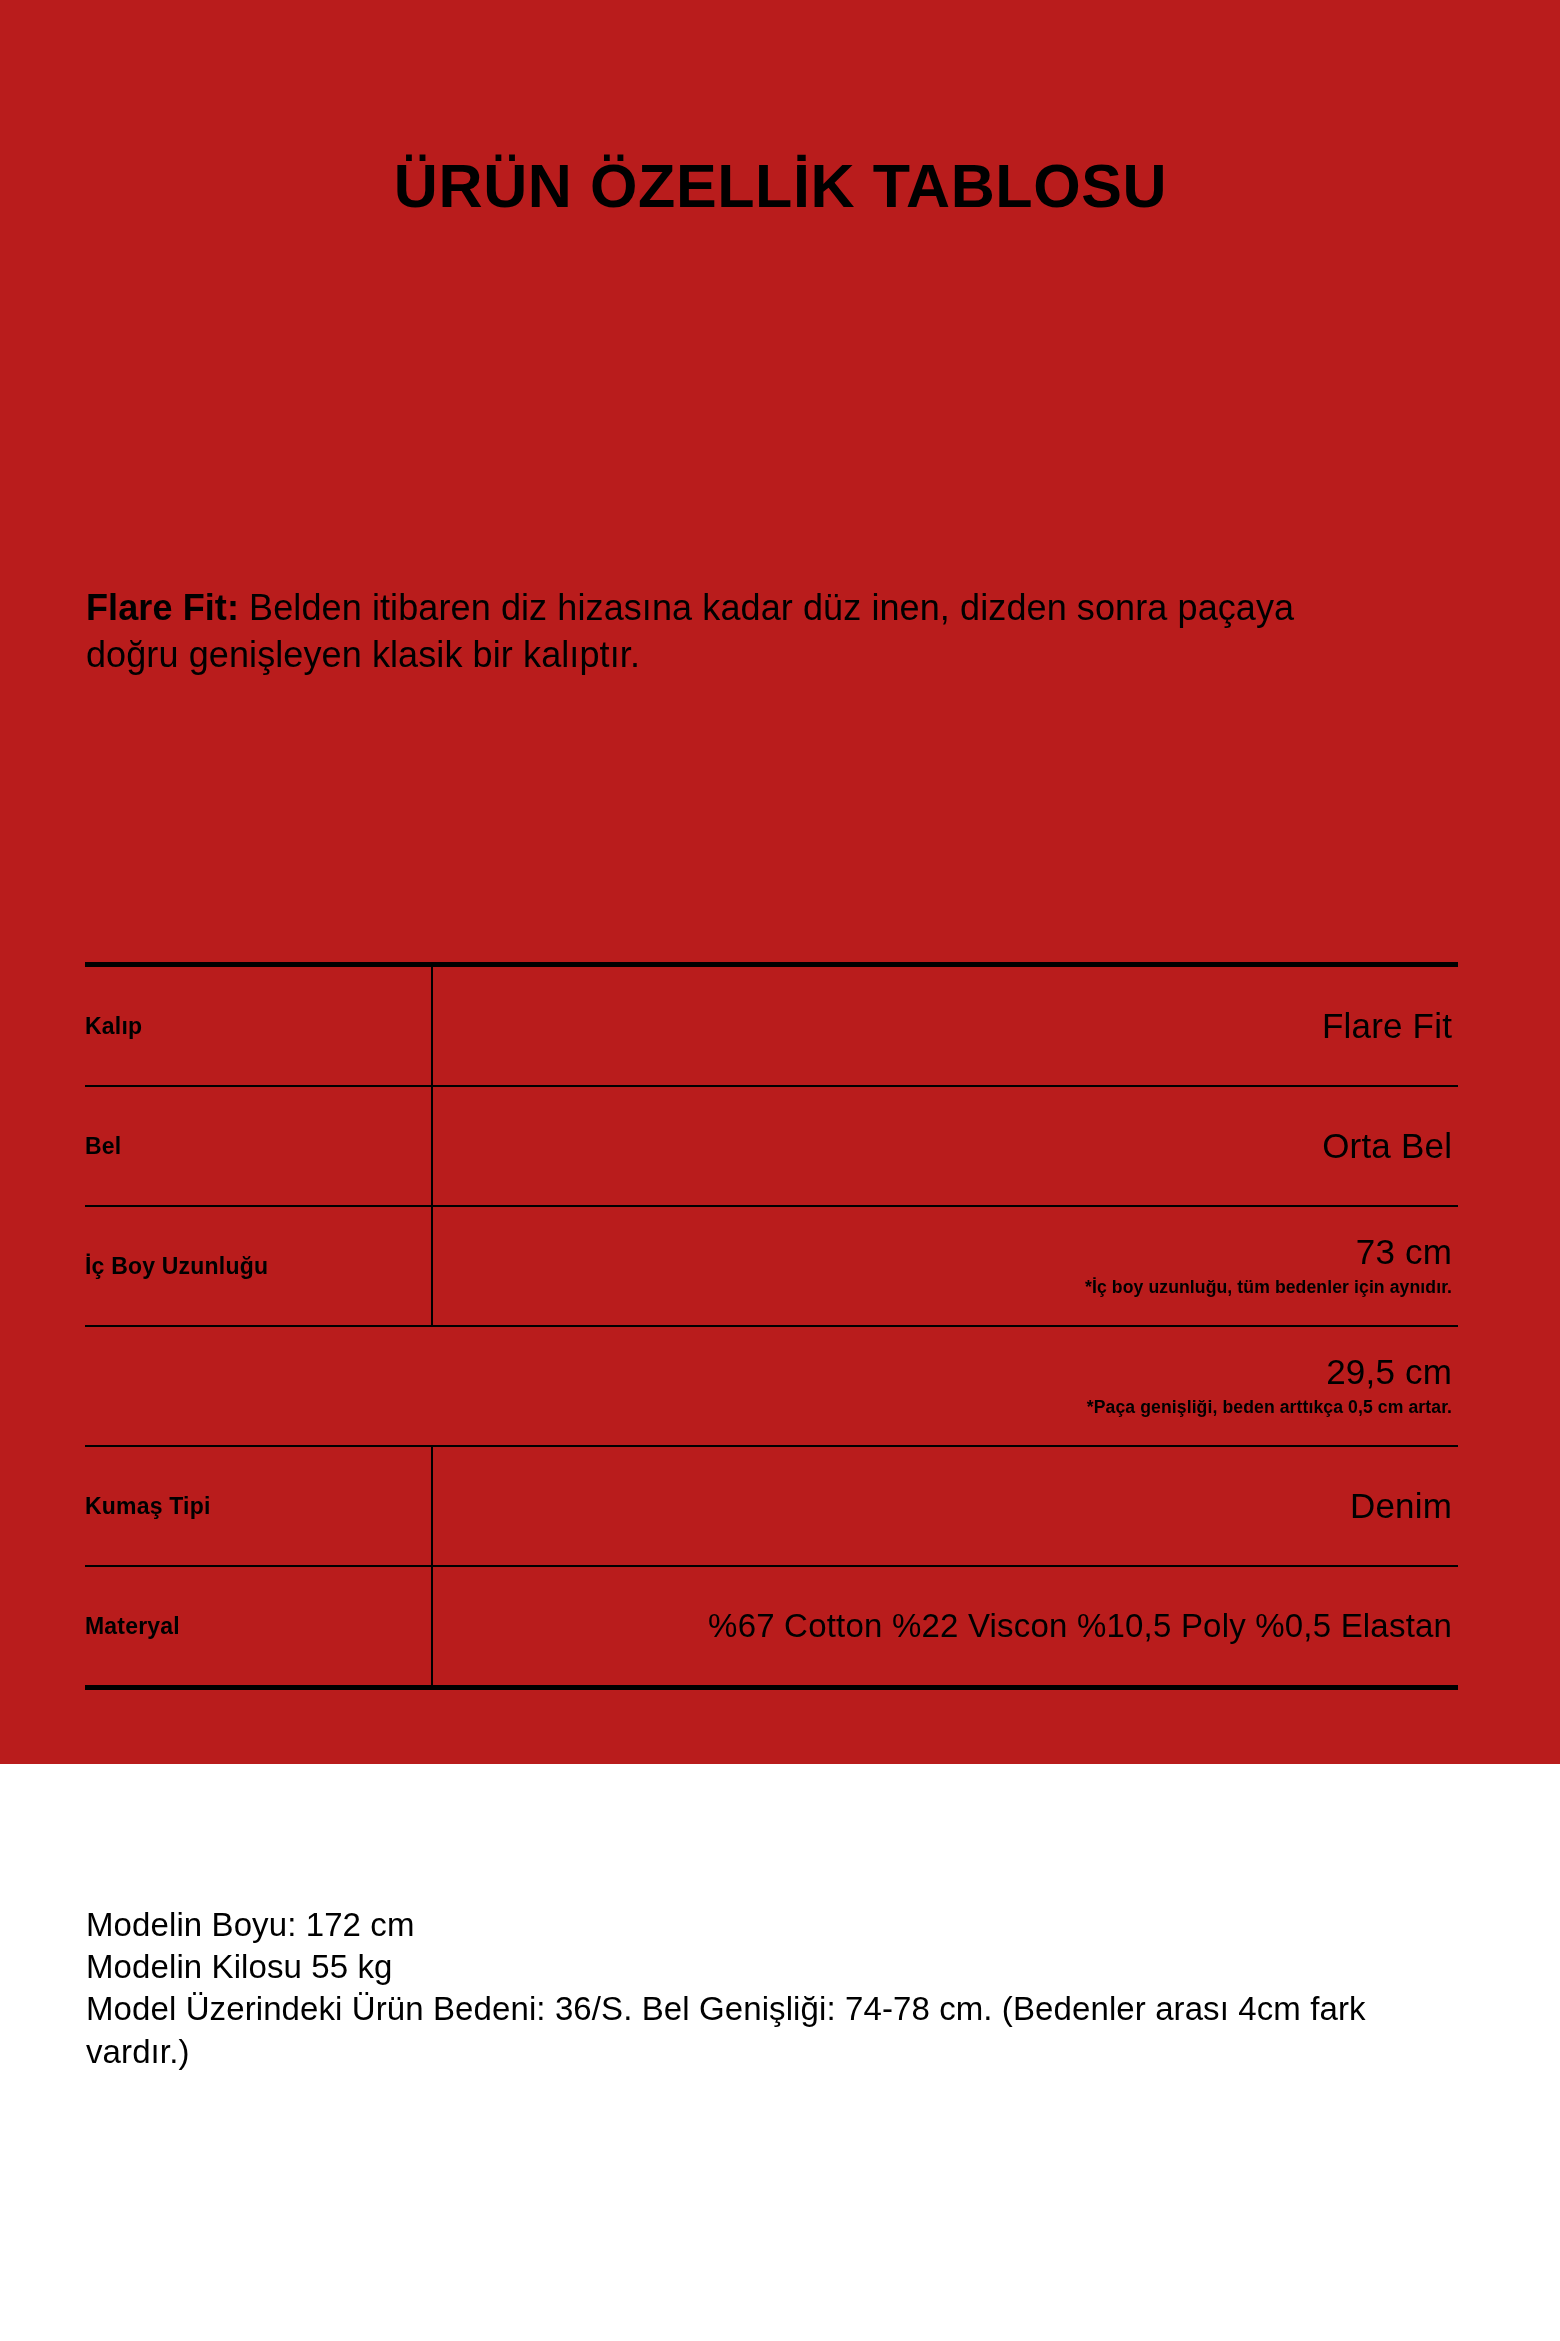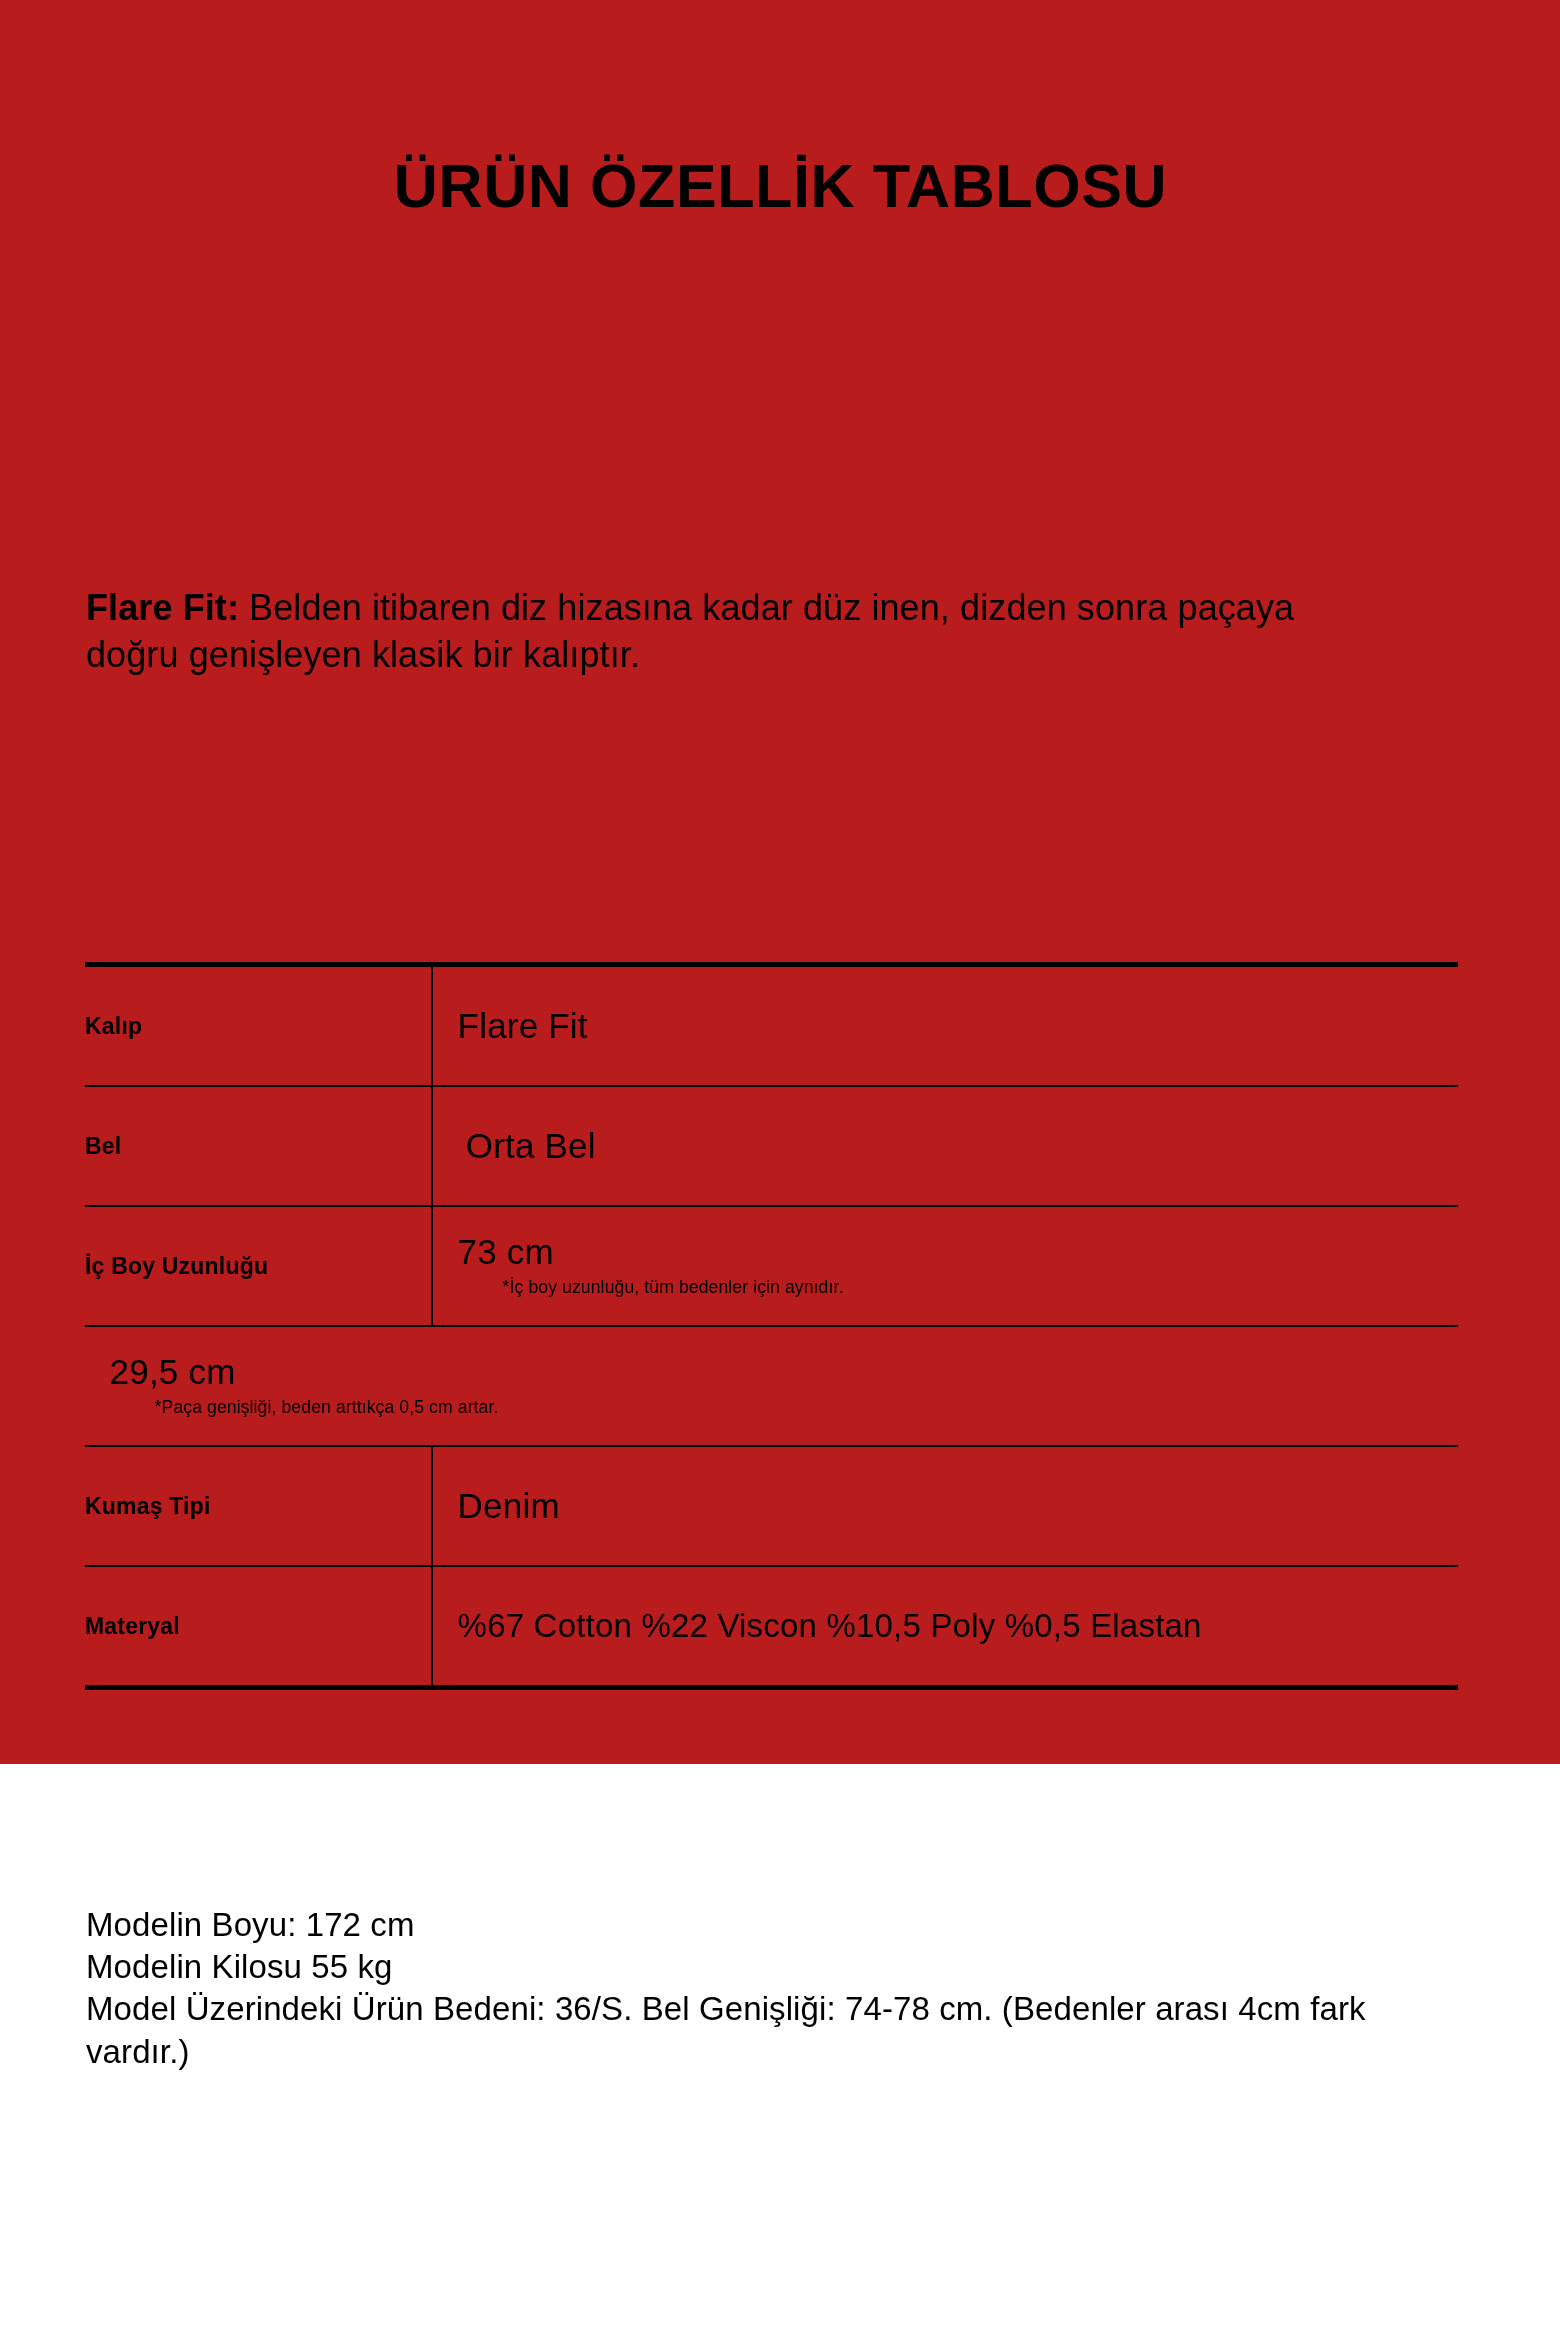--- a/index.html
+++ b/index.html
@@ -83,33 +83,34 @@
     padding-left: 0px;
   }
   .spec-value {
     flex: 1 1 auto;
     box-sizing: border-box;
     display: flex;
     flex-direction: column;
     justify-content: center;
     padding-left: 24.6px;
     padding-right: 5.9px;
+    align-items: flex-end;
   }
   .spec-value .v-main {
     font-size: 35px;
     font-weight: 300;
     line-height: 1.1;
     letter-spacing: 0.2px;
   }
   .spec-value .v-main.indent {
     padding-left: 8.2px;
   }
   .spec-value .v-note {
     font-size: 17.6px;
-    font-weight: 400;
+    font-weight: 700;
     line-height: 1.25;
     margin-top: 5.3px;
     letter-spacing: 0.1px;
     margin-left: 45px;
   }
   .spec-value .v-main.small {
     font-size: 33px;
   }
 
   

